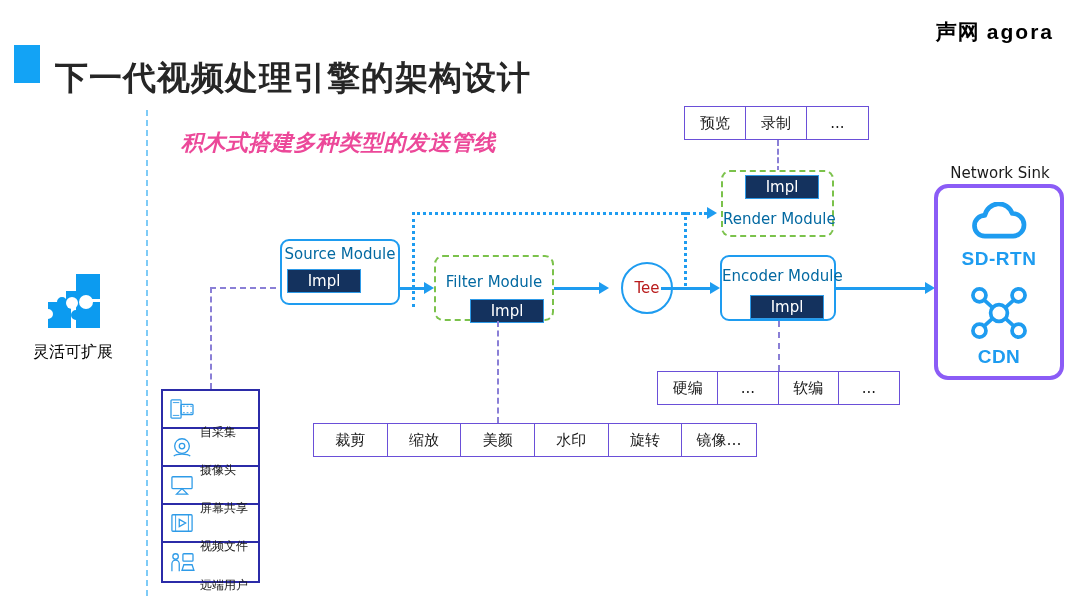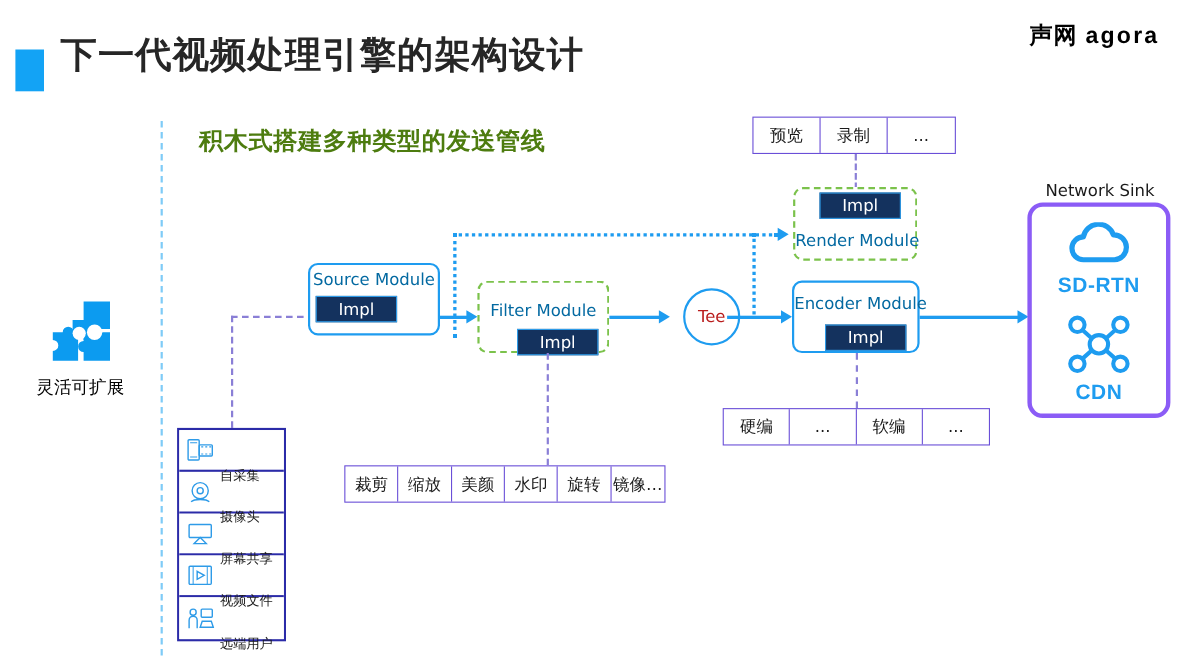--- a/index.html
+++ b/index.html
@@ -37,38 +37,39 @@
     position: absolute;
     left: 14px;
     top: 45px;
     width: 26px;
     height: 38px;
     background: #13A3F5;
   }
   .title {
     position: absolute;
     left: 55px;
-    top: 28px;
+    top: 56px;
     font-size: 33px;
     font-weight: 700;
     color: #262626;
     letter-spacing: 1px;
     white-space: nowrap;
     font-family: "DejaVu Sans", sans-serif;
   }
   .subtitle {
     position: absolute;
     left: 181px;
-    top: 113px;
+    top: 128px;
     font-size: 22px;
     font-weight: 700;
-    color: #4d7c0f;
+    color: #ec4899;
     letter-spacing: 0.5px;
     white-space: nowrap;
     font-family: "DejaVu Sans", sans-serif;
+    font-style: italic;
   }
 
   
   .divider {
     position: absolute;
     left: 146px;
     top: 110px;
     width: 0;
     height: 486px;
     border-left: 2px dashed #7ECBF7;
@@ -150,21 +151,21 @@
     white-space: nowrap;
   }
   .opt-cell:last-child { border-right: none; }
 
   #render-opts { left: 684px; top: 106px; width: 185px; height: 34px; }
   #render-opts .opt-cell { width: 33.333%; }
 
   #encoder-opts { left: 657px; top: 371px; width: 243px; height: 34px; }
   #encoder-opts .opt-cell { width: 25%; }
 
-  #filter-opts { left: 313px; top: 423px; width: 292px; height: 34px; }
+  #filter-opts { left: 313px; top: 423px; width: 444px; height: 34px; }
   #filter-opts .opt-cell { width: 16.666%; }
 
   
   .module {
     position: absolute;
     box-sizing: border-box;
     background: #ffffff;
   }
   .module.solid {
     border: 2px solid #1E9CF0;

